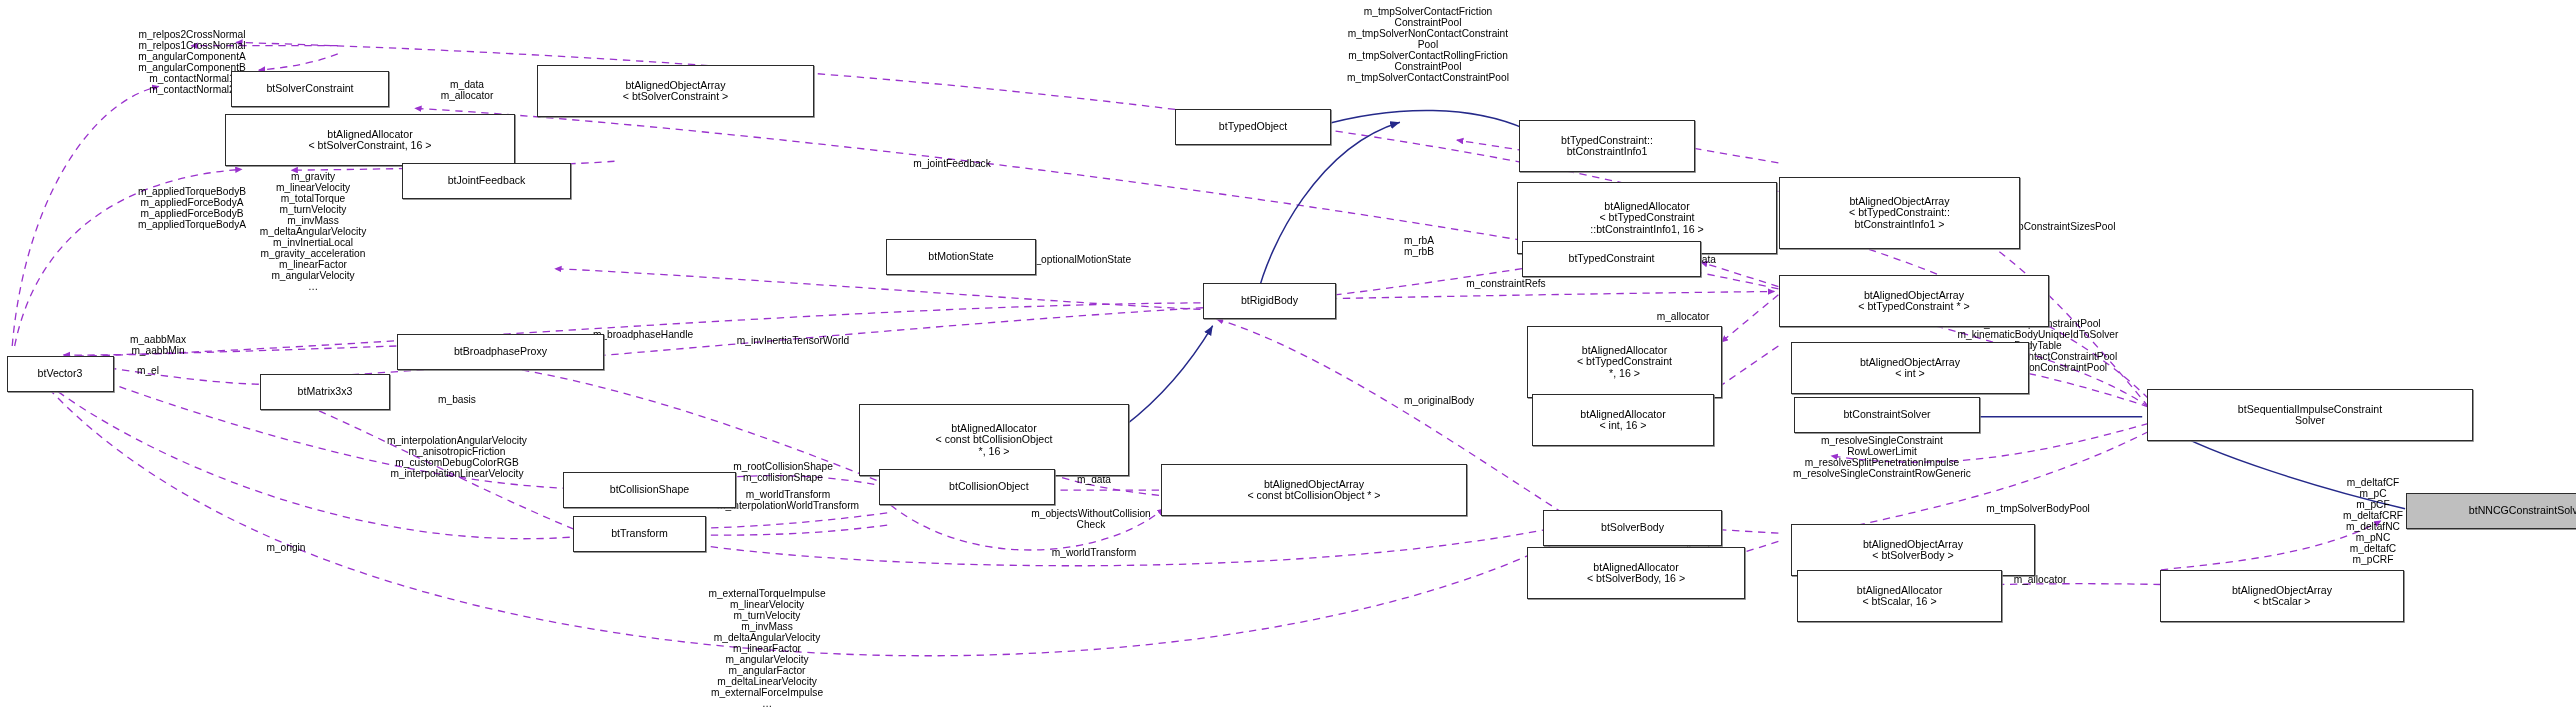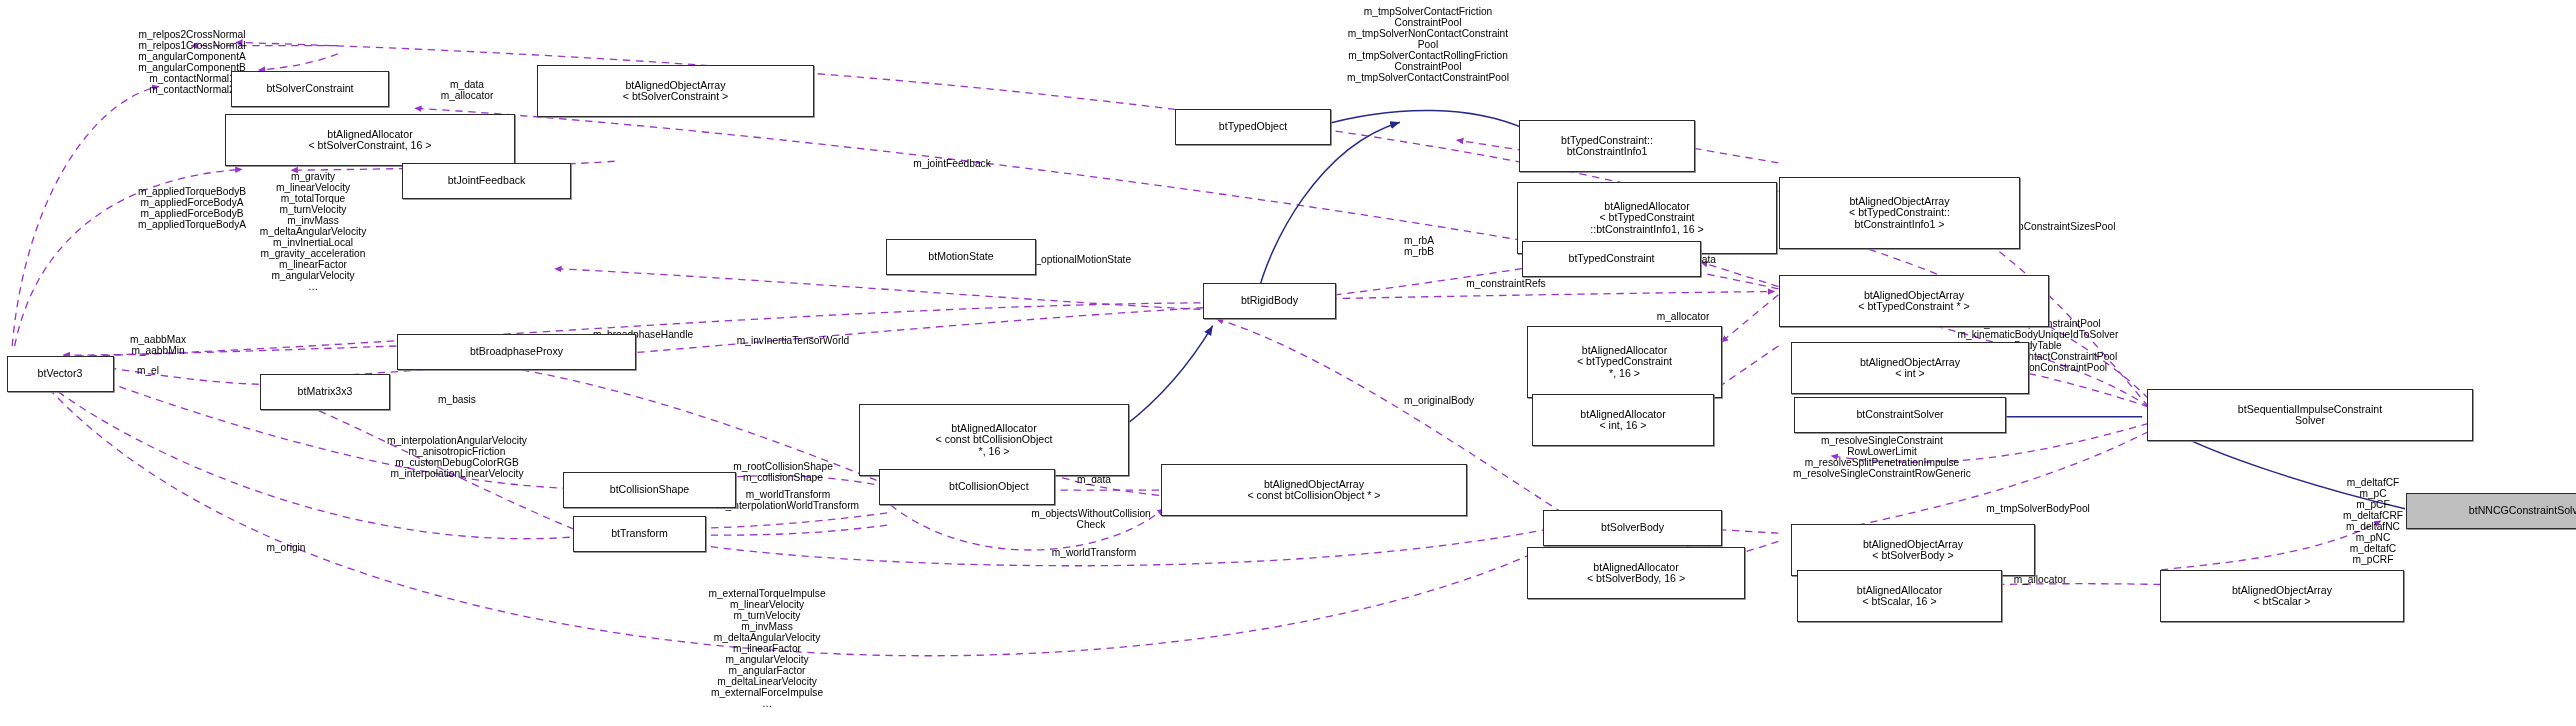--- a/index.html
+++ b/index.html
@@ -184,28 +184,28 @@
 &lt; btTypedConstraint
 ::btConstraintInfo1, 16 &gt;</span></div>
       <div class="node" style="left: 886px; top: 239px; width: 150px; height: 36px;"><span>btMotionState</span></div>
       <div class="node" style="left: 1522px; top: 241px; width: 179px; height: 36px;"><span>btTypedConstraint</span></div>
       <div class="node" style="left: 1779px; top: 275px; width: 270px; height: 52px;"><span>btAlignedObjectArray
 &lt; btTypedConstraint * &gt;</span></div>
       <div class="node" style="left: 1203px; top: 283px; width: 133px; height: 36px;"><span>btRigidBody</span></div>
       <div class="node" style="left: 1527px; top: 326px; width: 195px; height: 72px;"><span>btAlignedAllocator
 &lt; btTypedConstraint
 *, 16 &gt;</span></div>
-      <div class="node" style="left: 397px; top: 334px; width: 239px; height: 36px;"><span>btBroadphaseProxy</span></div>
+      <div class="node" style="left: 397px; top: 334px; width: 207px; height: 36px;"><span>btBroadphaseProxy</span></div>
       <div class="node" style="left: 1791px; top: 342px; width: 238px; height: 52px;"><span>btAlignedObjectArray
 &lt; int &gt;</span></div>
       <div class="node" style="left: 6.5px; top: 356px; width: 107px; height: 36px;"><span>btVector3</span></div>
       <div class="node" style="left: 260px; top: 374px; width: 130px; height: 36px; text-align: center;"><span>btMatrix3x3</span></div>
       <div class="node" style="left: 1532px; top: 394px; width: 182px; height: 52px;"><span>btAlignedAllocator
 &lt; int, 16 &gt;</span></div>
-      <div class="node" style="left: 1794px; top: 397px; width: 212px; height: 36px;"><span>btConstraintSolver</span></div>
+      <div class="node" style="left: 1794px; top: 397px; width: 186px; height: 36px;"><span>btConstraintSolver</span></div>
       <div class="node" style="left: 2147px; top: 389px; width: 326px; height: 52px;"><span>btSequentialImpulseConstraint
 Solver</span></div>
       <div class="node" style="left: 859px; top: 404px; width: 270px; height: 72px;"><span>btAlignedAllocator
 &lt; const btCollisionObject
 *, 16 &gt;</span></div>
       <div class="node" style="left: 879px; top: 469px; width: 176px; height: 36px; padding-left: 47px;"><span>btCollisionObject</span></div>
       <div class="node" style="left: 1161px; top: 464px; width: 306px; height: 52px;"><span>btAlignedObjectArray
 &lt; const btCollisionObject * &gt;</span></div>
       <div class="node" style="left: 563px; top: 472px; width: 173px; height: 36px;"><span>btCollisionShape</span></div>
       <div class="node" style="left: 573px; top: 516px; width: 133px; height: 36px;"><span>btTransform</span></div>

